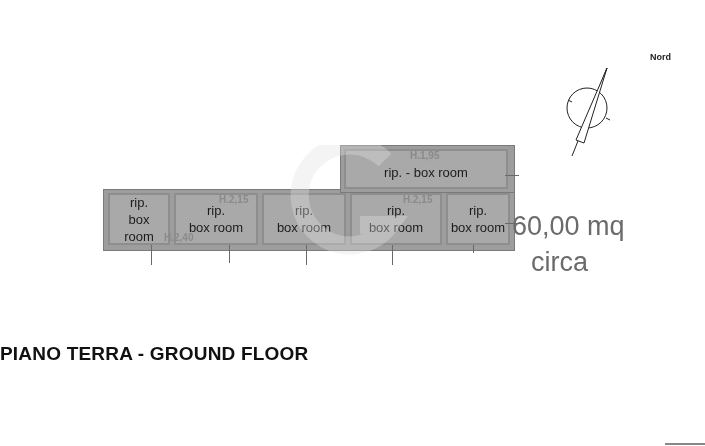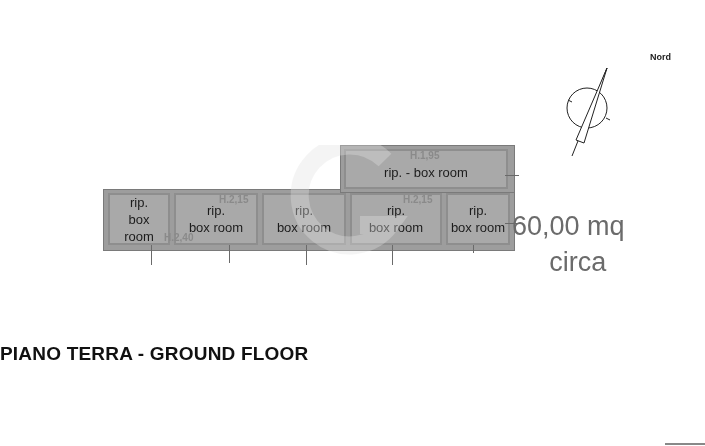--- a/index.html
+++ b/index.html
@@ -5,21 +5,21 @@
     html, body { margin: 0; padding: 0; background: #ffffff; }
     body { width: 705px; height: 446px; position: relative; overflow: hidden; font-family: "Liberation Sans", sans-serif; }
     .plan { position: absolute; left: 0; top: 0; width: 705px; height: 446px; }
     .room-outer { position: absolute; background: #9d9d9d; border: 1px solid #7a7a7a; box-sizing: border-box; }
     .room { position: absolute; background: #a9a9a9; border: 2px solid #8e8e8e; box-sizing: border-box; display: flex; flex-direction: column; align-items: center; justify-content: center; text-align: center; color: #1c1c1c; font-size: 13px; line-height: 17px; }
     .room .label { white-space: pre-line; }
     .height { position: absolute; font-size: 10px; font-weight: bold; color: #8a8a8a; }
     .tick { position: absolute; width: 1px; background: #6a6a6a; }
     .htick { position: absolute; height: 1px; background: #6a6a6a; }
     .area { position: absolute; left: 512px; top: 188px; color: #6b6b6b; font-size: 27px; line-height: 36px; margin-top: 20px; }
-    .area .line2 { padding-left: 19px; text-align: center; }
+    .area .line2 { padding-left: 19px; }
     .title { position: absolute; left: 0; width: 705px; top: 343px; text-align: left; font-weight: bold; font-size: 19px; color: #111; letter-spacing: 0.2px; }
     .nord-label { position: absolute; left: 603px; top: 52px; font-size: 9px; font-weight: bold; color: #222; padding-left: 47px; }
     .compass { position: absolute; left: 560px; top: 60px; }
     .watermark { position: absolute; left: 290px; top: 145px; width: 120px; height: 110px; opacity: 0.35; pointer-events: none; }
     .scale-bar { position: absolute; left: 665px; top: 443px; width: 40px; height: 2px; background: #888; }
   </style>
 </head>
 <body>
 
 <div class="plan">

